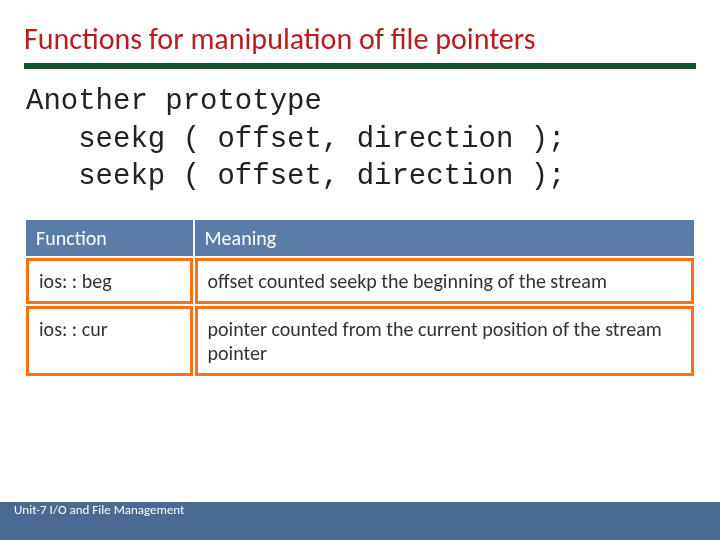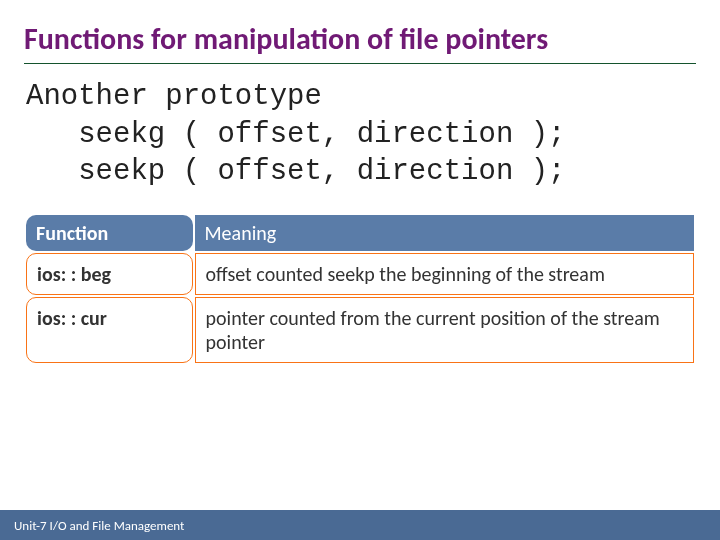--- a/index.html
+++ b/index.html
@@ -13,24 +13,24 @@
       overflow: hidden;
     }
     .slide {
       padding: 20px 24px 0 24px;
       height: 100%;
       display: flex;
       flex-direction: column;
     }
     .title {
       font-size: 30px;
-      font-weight: 700;
-      color: #701a75;
+      font-weight: 400;
+      color: #b91c1c;
       padding-bottom: 6px;
-      border-bottom: 1px solid #14532d;
+      border-bottom: 6px solid #14532d;
       margin-bottom: 14px;
     }
     .proto-block {
       font-family: "Courier New", monospace;
       font-size: 29px;
       color: #222;
       white-space: pre;
       line-height: 1.3;
       margin-bottom: 22px;
       padding-left: 2px;
@@ -42,39 +42,39 @@
     }
     .tbl th {
       background: #5a7ca8;
       color: #ffffff;
       font-weight: 400;
       font-size: 20px;
       text-align: left;
       padding: 6px 10px;
     }
     .tbl td {
-      border: 1px solid #f97316;
+      border: 3px solid #f97316;
       font-size: 20px;
       padding: 8px 10px;
       vertical-align: top;
       background: #ffffff;
     }
-    .tbl .col-func { width: 25%; font-weight: 700; border-radius: 10px; }
+    .tbl .col-func { width: 25%; font-weight: 400; }
     .footer {
       position: absolute;
       bottom: 0;
       left: 0;
       right: 0;
-      height: 30px;
+      height: 38px;
       background: #4a6a94;
       color: #ffffff;
       font-size: 13px;
       display: flex;
       justify-content: space-between;
-      align-items: center;
+      align-items: flex-start;
       padding: 0 14px;
       margin-top: 8px;
     }
   </style>
 </head>
 <body>
 
 <div class="slide">
   <h1 class="title">Functions for manipulation of file pointers</h1>
 

